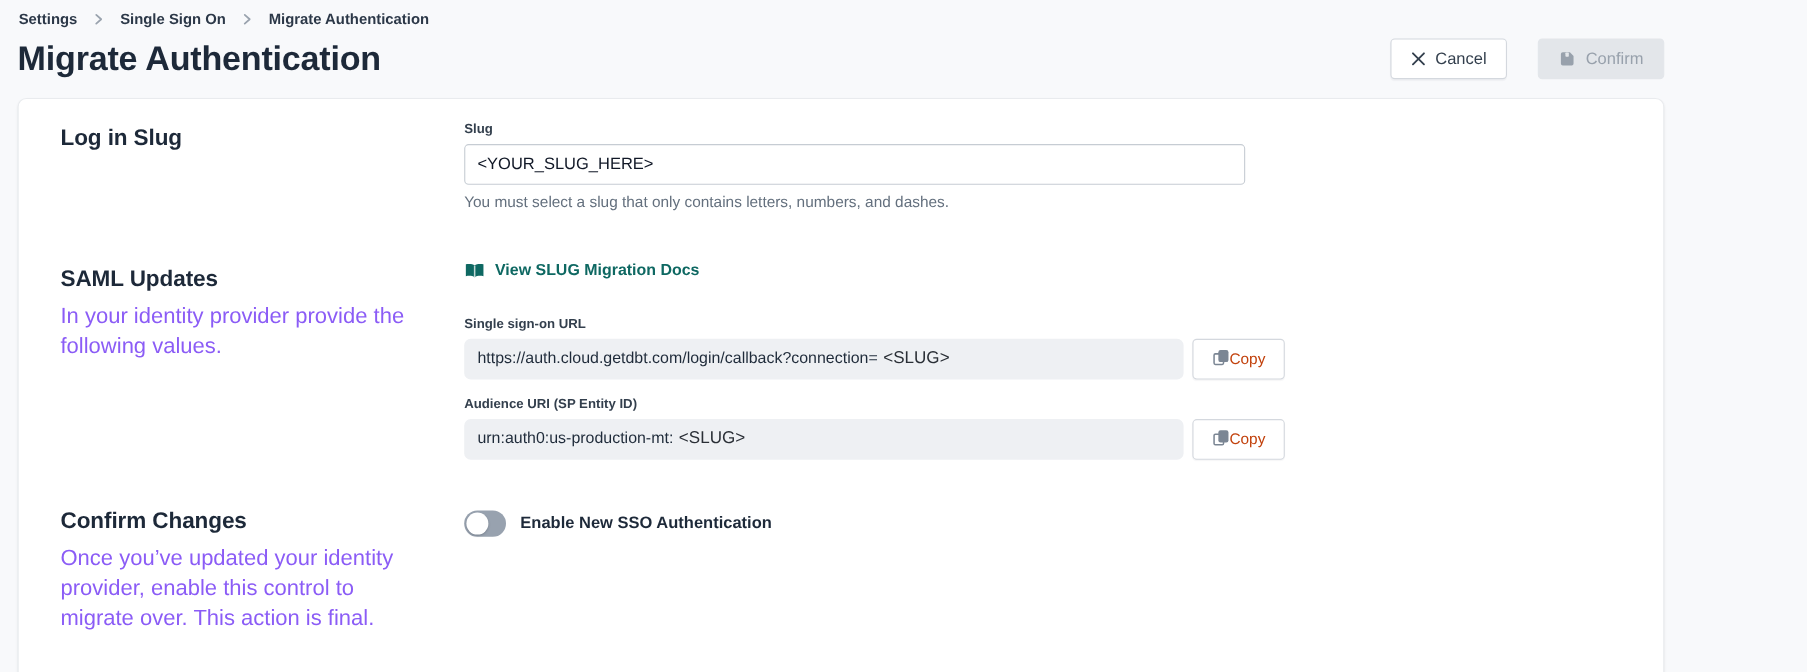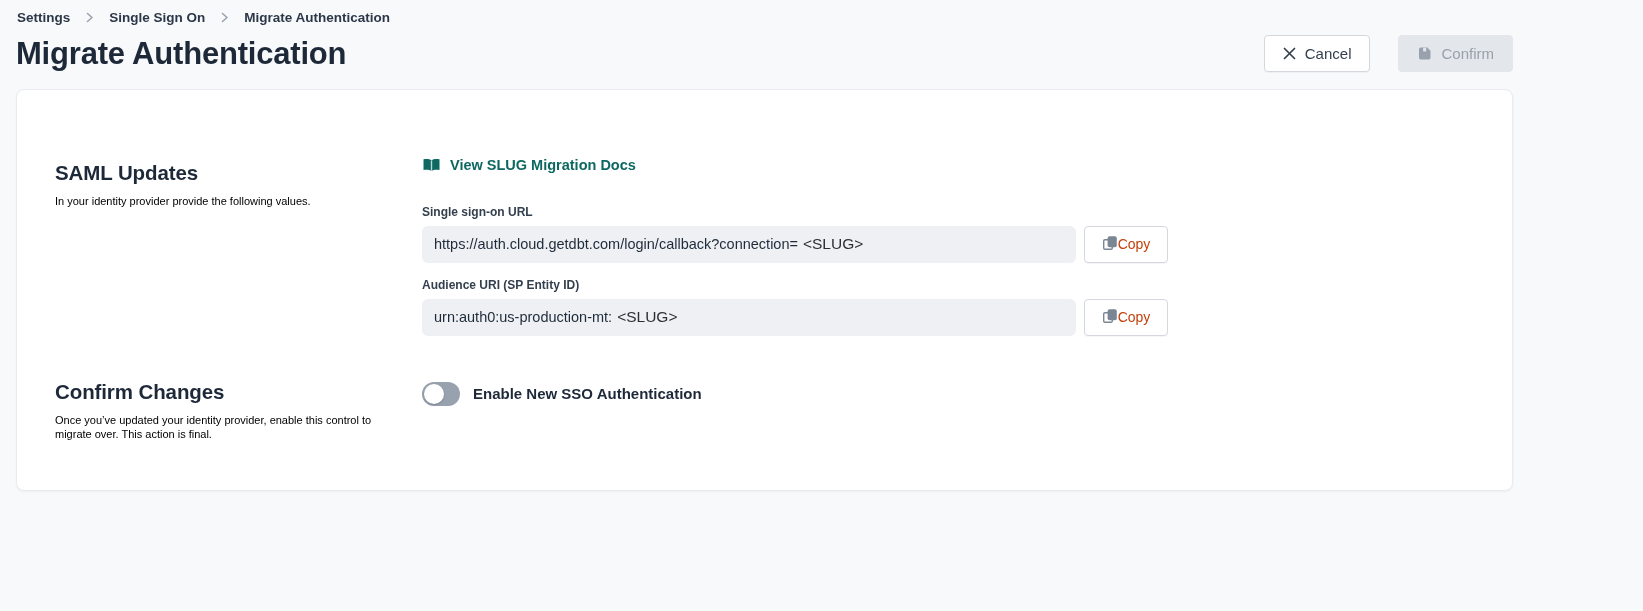--- a/index.html
+++ b/index.html
@@ -56,21 +56,21 @@
     box-shadow: 0 1px 2px rgba(27,36,48,0.05);
     padding: 20px 38px 48px 38px;
   }
   .card-row { display: flex; }
   .col-left { width: 367px; flex: 0 0 367px; padding-top: 4px; }
   .col-right { flex: 1; }
   .section-heading {
     font-size: 20.5px; font-weight: 700; color: #1d2939; letter-spacing: -0.1px;
   }
   .section-desc {
-    margin-top: 9px; font-size: 11px; color: #000000; line-height: 1.35;
+    margin-top: 9px; font-size: 20px; color: #8b5cf6; line-height: 1.35;
     max-width: 330px;
   }
   .field-label {
     font-size: 12px; font-weight: 700; color: #333f4d; margin-bottom: 7px;
   }
   .slug-input {
     width: 710px; height: 37px;
     border: 1px solid #c6ccd3; border-radius: 4px;
     padding: 0 11px; font-size: 15px; color: #111827;
     font-family: "Liberation Sans", sans-serif;
@@ -157,20 +157,30 @@
           <rect x="6.1" y="1.8" width="3.1" height="3.8" rx="0.7" fill="#e3e6ea"></rect>
         </svg>
       </span>
       <span>Confirm</span>
     </button>
   </div>
 </div>
 
 <main class="card">
 
+  <section class="card-row">
+    <div class="col-left">
+      <h2 class="section-heading">Log in Slug</h2>
+    </div>
+    <div class="col-right">
+      <div class="field-label">Slug</div>
+      <input class="slug-input" type="text" value="&lt;YOUR_SLUG_HERE&gt;" style="">
+      <div class="help-text">You must select a slug that only contains letters, numbers, and dashes.</div>
+    </div>
+  </section>
 
   <section class="card-row row-saml">
     <div class="col-left">
       <h2 class="section-heading">SAML Updates</h2>
       <p class="section-desc">In your identity provider provide the following values.</p>
     </div>
     <div class="col-right">
       <a class="docs-link">
         <span>
           <svg width="19" height="15" viewBox="0 0 19 15">

